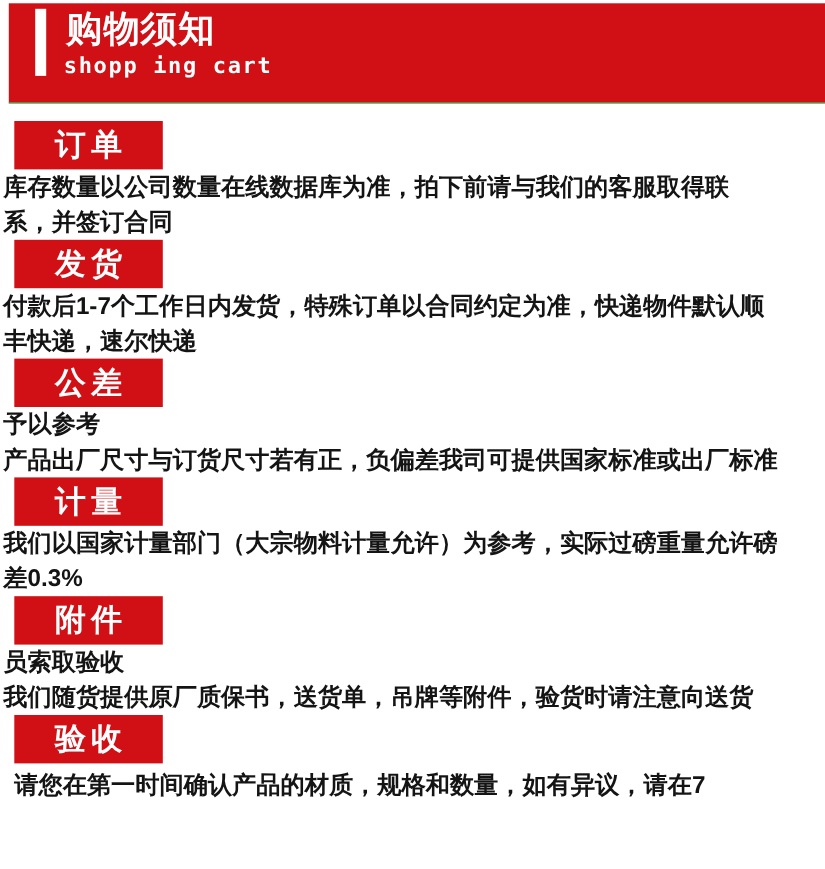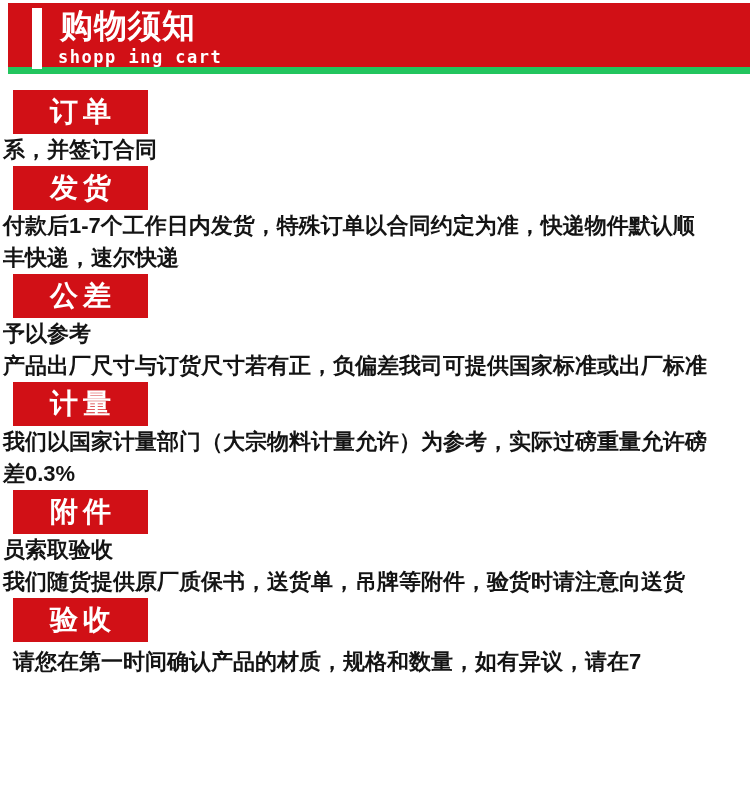--- a/index.html
+++ b/index.html
@@ -12,23 +12,23 @@
   body {
     width: 750px;
     height: 790px;
     background: #ffffff;
     font-family: "Liberation Sans", sans-serif;
     overflow: hidden;
   }
   .banner {
     position: relative;
     margin: 3px 0 0 8px;
-    height: 71px;
+    height: 91px;
     background: var(--red);
-    border-bottom: 7px solid #22c55e;
+    border-bottom: 1px solid #22c55e;
   }
   .banner-bar {
     position: absolute;
     left: 24px;
     top: 5px;
     width: 10px;
     height: 61px;
     background: #ffffff;
   }
   .banner-title {
@@ -39,21 +39,21 @@
     line-height: 42px;
     font-weight: bold;
     color: var(--heading_text);
     letter-spacing: 1px;
     white-space: nowrap;
   }
   .banner-sub {
     position: absolute;
     left: 50px;
     top: 44px;
-    font-size: 17px;
+    font-size: 20px;
     font-weight: bold;
     color: var(--heading_text);
     font-family: "DejaVu Sans Mono", monospace;
     letter-spacing: 1.5px;
     white-space: nowrap;
   }
   .sec { margin: 0; }
   .sec-title {
     width: 135px;
     height: 44px;
@@ -89,20 +89,21 @@
     <div class="banner-bar"></div>
     <div class="banner-title">购物须知</div>
     <div class="banner-sub">shopp ing cart</div>
   </header>
 
   <section class="sec sec-order">
     <div class="sec-title">
       <span>订单</span>
     </div>
     <div class="para">
+      <div class="line">库存数量以公司数量在线数据库为准，拍下前请与我们的客服取得联</div>
       <div class="line">系，并签订合同</div>
     </div>
   </section>
 
   <section class="sec sec-shipping">
     <div class="sec-title">
       <span>发货</span>
     </div>
     <div class="para">
       <div class="line">付款后1-7个工作日内发货，特殊订单以合同约定为准，快递物件默认顺</div>

